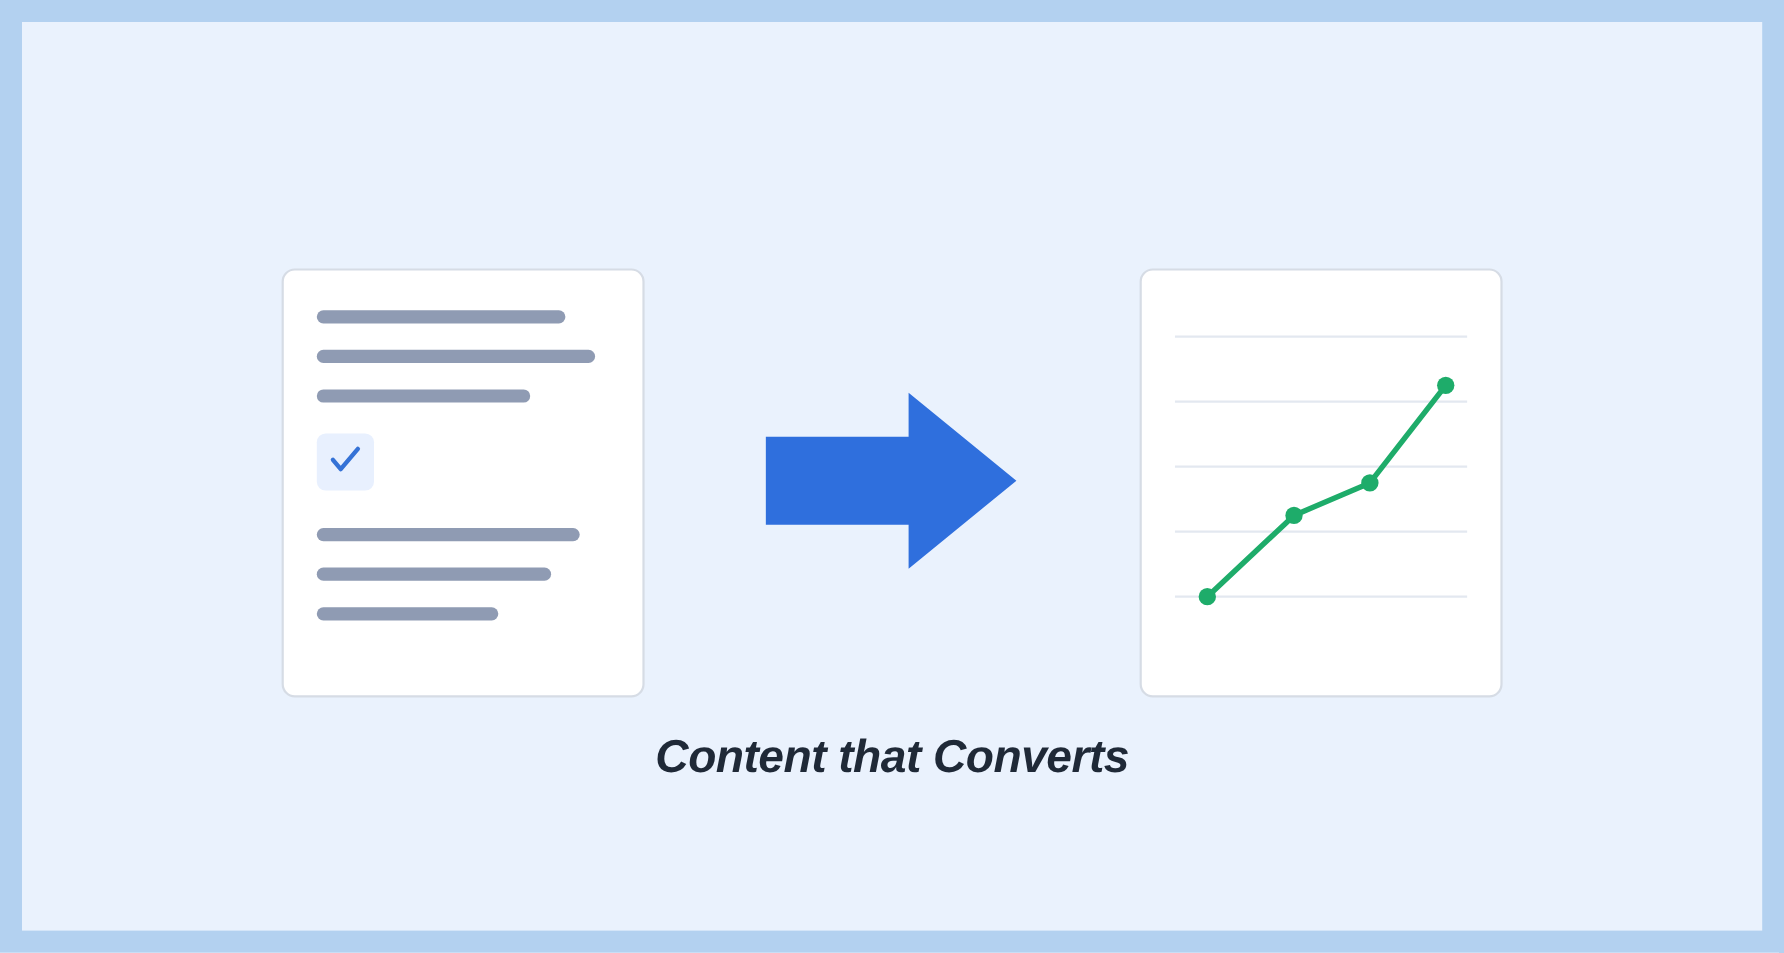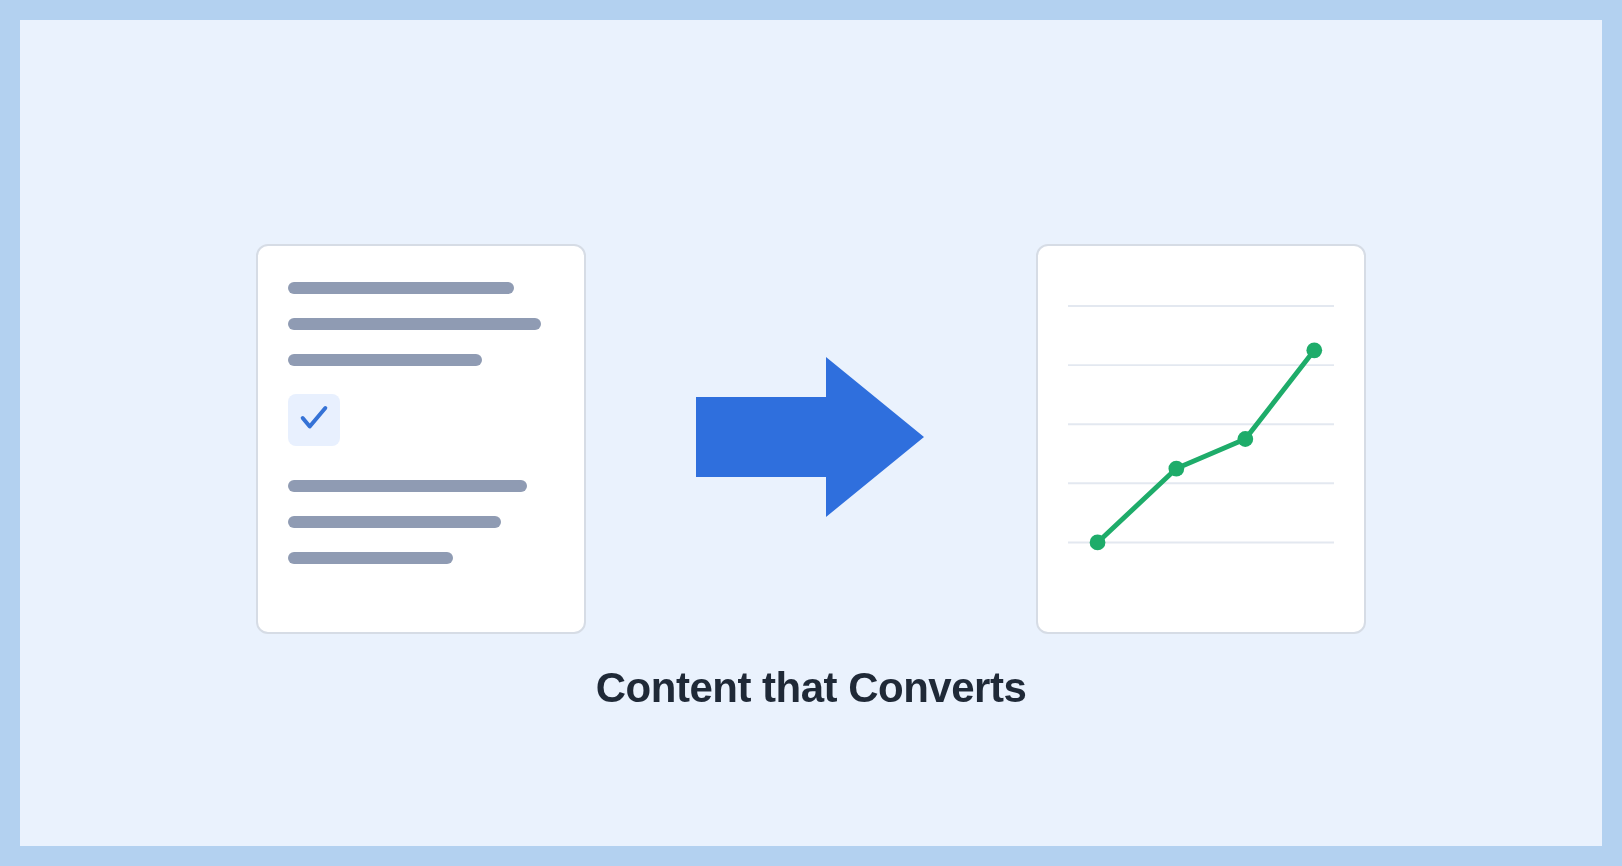--- a/index.html
+++ b/index.html
@@ -101,20 +101,21 @@
     }
     
     .chart-svg {
       width: 100%;
       height: 100%;
     }
     
     .titles {
       margin-top: 30px;
       text-align: right;
+      font-style: italic;
     }
     
     .title {
       font-size: 42px;
       font-weight: 700;
       color: #1f2937;
       letter-spacing: -0.5px;
     }
     
     .subtitle {

